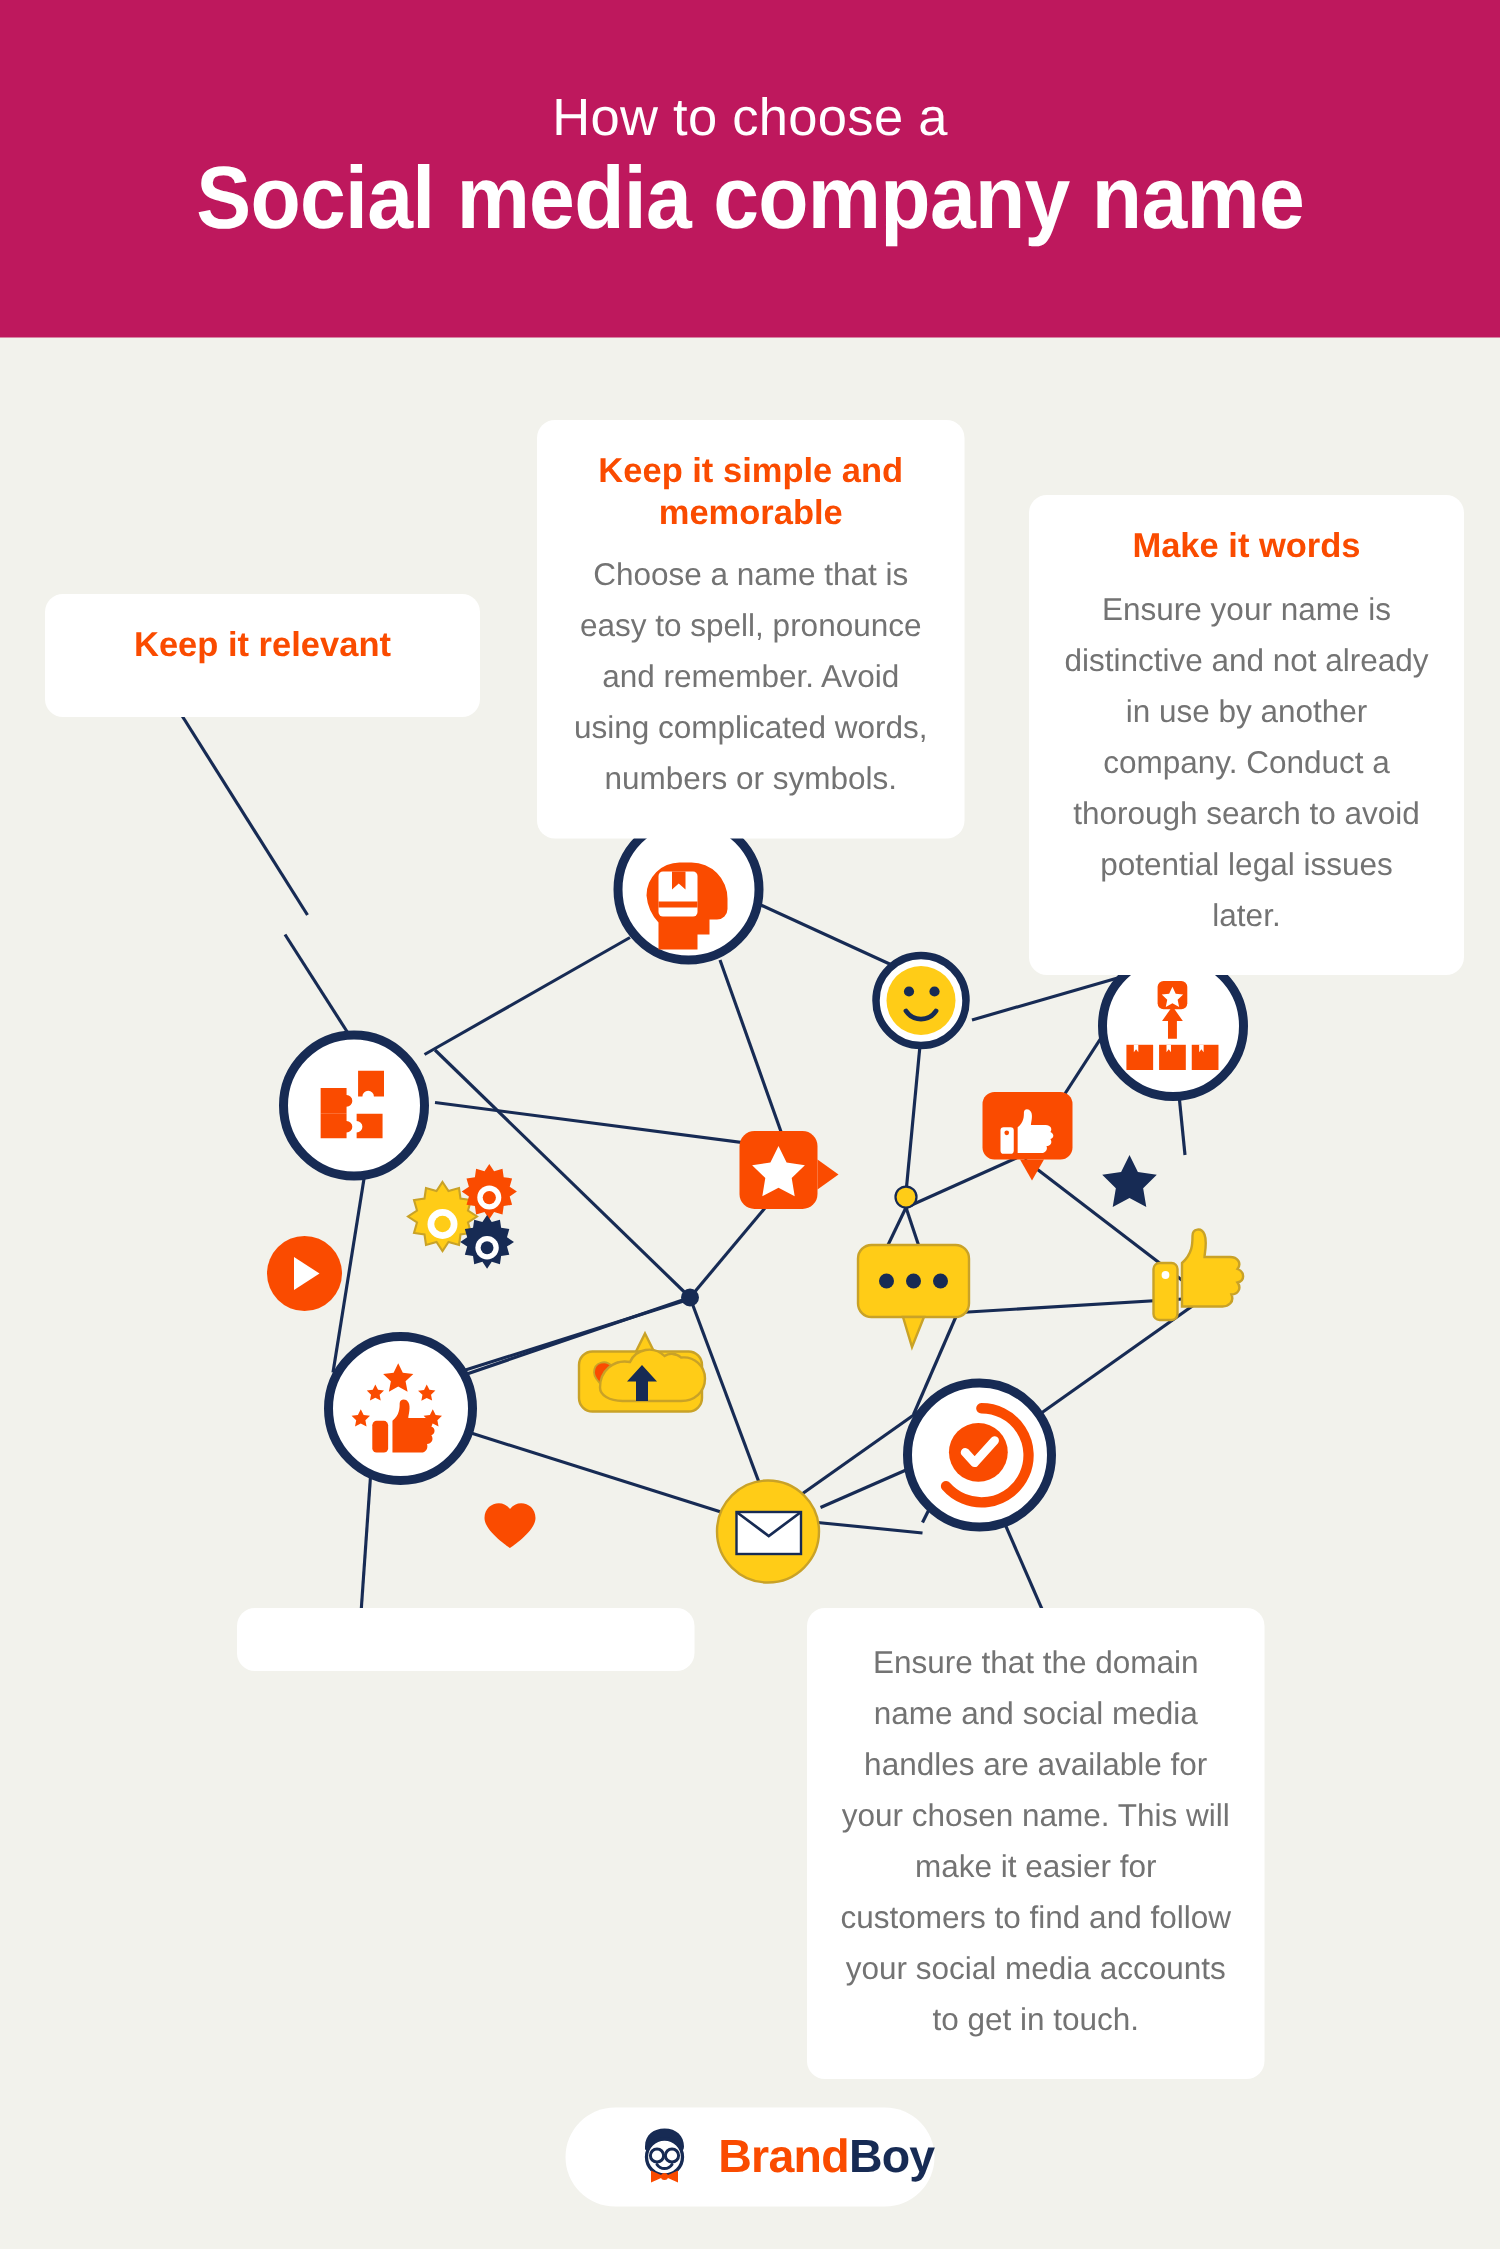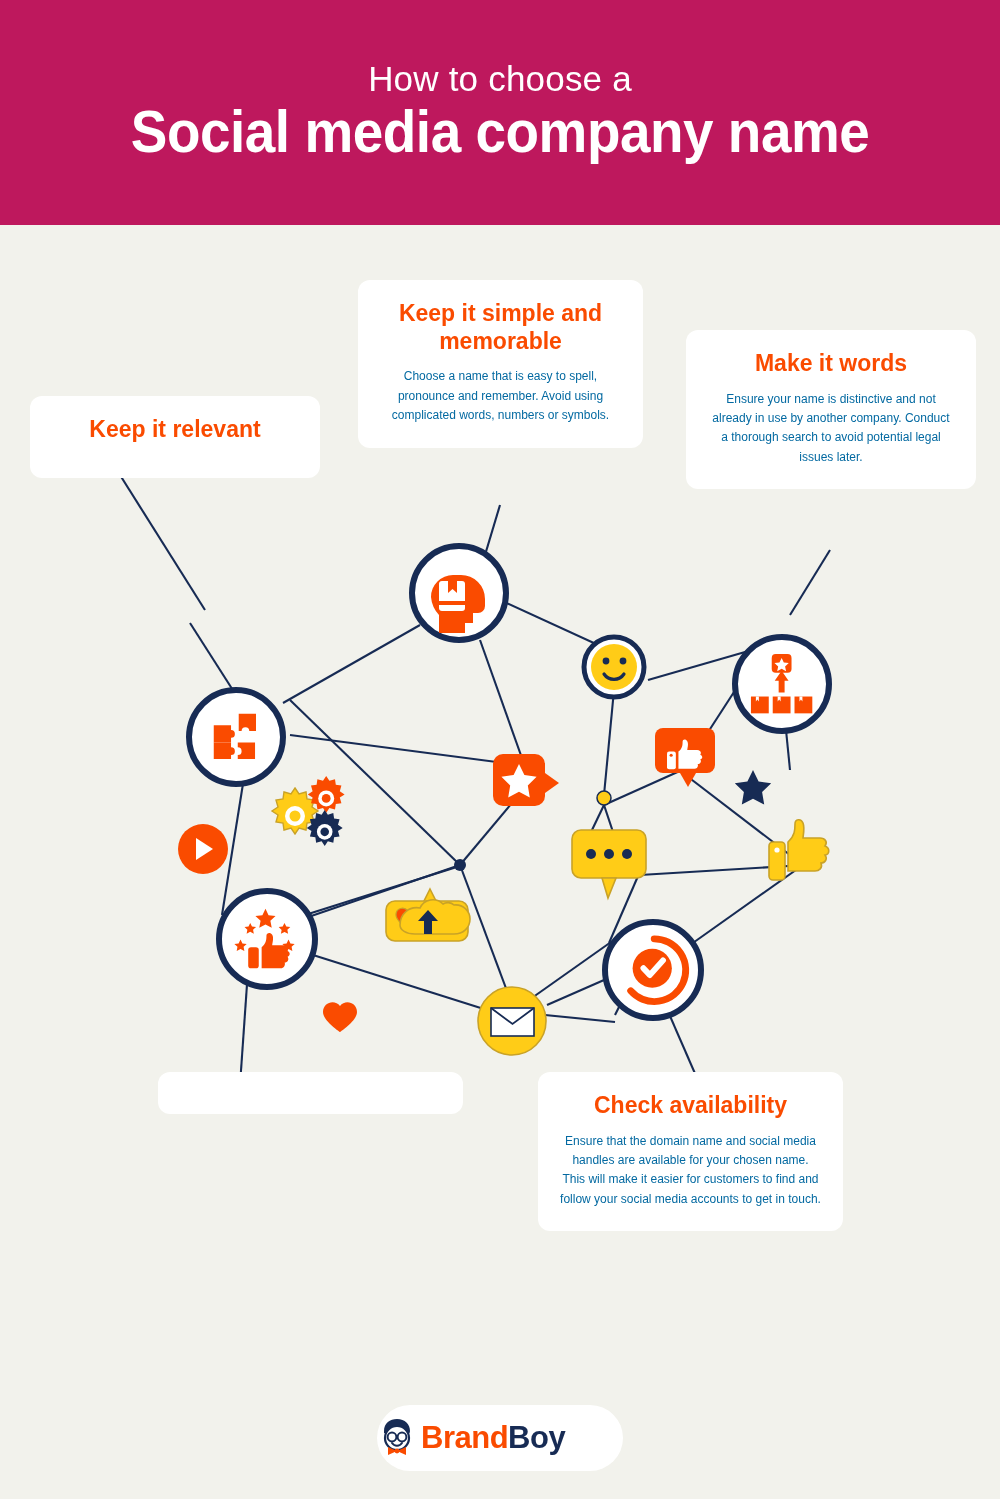--- a/index.html
+++ b/index.html
@@ -51,40 +51,40 @@
     text-align: center;
   }
   .card-title {
     color: #FA4B00;
     font-size: 23px;
     font-weight: 700;
     line-height: 1.2;
     margin-bottom: 12px;
   }
   .card-body {
-    color: #0369a1;
-    font-size: 12px;
+    color: #737373;
+    font-size: 21px;
     line-height: 1.62;
   }
 
   #card-relevant   { left: 30px;  top: 396px; width: 290px; }
   #card-simple     { left: 358px; top: 280px; width: 285px; }
   #card-unique     { left: 686px; top: 330px; width: 290px; }
   #card-feedback   { left: 158px; top: 1072px; width: 305px; }
   #card-available  { left: 538px; top: 1072px; width: 305px; }
 
   
   .logo-pill {
     position: absolute;
     left: 377px; top: 1405px;
     width: 246px; height: 66px;
     background: #FFFFFF;
     border-radius: 33px;
-    display: flex; align-items: center; justify-content: flex-start;
-    gap: 4px;
+    display: flex; align-items: center; justify-content: flex-end;
+    gap: 16px;
   }
   .logo-text { font-size: 31px; font-weight: 700; letter-spacing: -0.5px; }
   .logo-brand { color: #FA4B00; }
   .logo-boy   { color: #172B54; }
 </style>
 </head>
 <body>
 
 <div class="header">
   <div class="header-eyebrow">How to choose a</div>
@@ -306,21 +306,20 @@
 
 <div class="card" id="card-unique">
   <div class="card-title">Make it words</div>
   <div class="card-body">Ensure your name is distinctive and not already in use by another company. Conduct a thorough search to avoid potential legal issues later.</div>
 </div>
 
 <div class="card" id="card-feedback">
 </div>
 
 <div class="card" id="card-available">
-  <div class="card-title">Check availability</div>
   <div class="card-body">Ensure that the domain name and social media handles are available for your chosen name. This will make it easier for customers to find and follow your social media accounts to get in touch.</div>
 </div>
 
 <div class="logo-pill">
   <svg width="40" height="42" viewBox="0 0 40 42">
     <path d="M7 14C7 6 13 2 20 2c8 0 13 5 13 12 0 2-1 3-2 3-2-2-4-4-7-4-4 0-6 2-9 3-3 1-6 1-8 0z" fill="#172B54"></path>
     <ellipse cx="20" cy="21" rx="12" ry="12" fill="#fff" stroke="#172B54" stroke-width="2.2"></ellipse>
     <circle cx="15" cy="20" r="4.4" fill="#fff" stroke="#172B54" stroke-width="2"></circle>
     <circle cx="25" cy="20" r="4.4" fill="#fff" stroke="#172B54" stroke-width="2"></circle>
     <line x1="19.4" y1="20" x2="20.6" y2="20" stroke="#172B54" stroke-width="2"></line>

